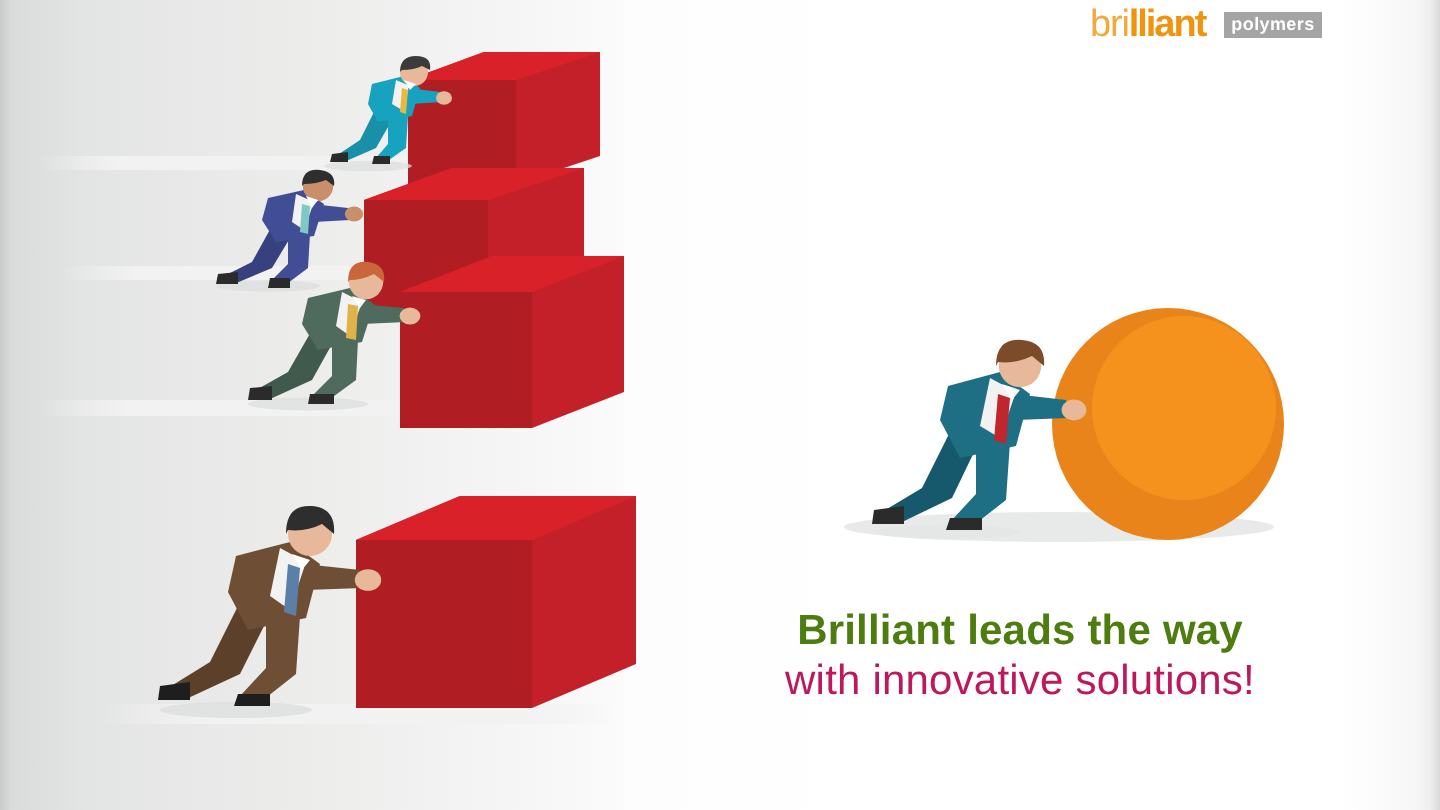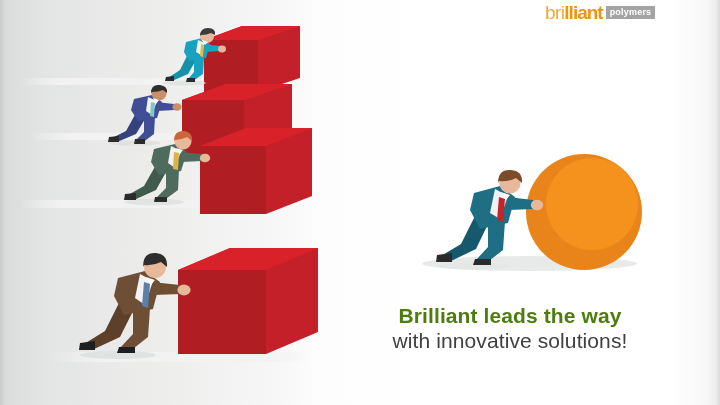--- a/index.html
+++ b/index.html
@@ -21,27 +21,27 @@
     background:linear-gradient(90deg,#c9cbca,#d8dad9);}
   .edge-r{position:absolute;right:0;top:0;width:6px;height:405px;
     background:linear-gradient(270deg,#d9dbda,#f2f3f2);}
 
   
   .logo{position:absolute;left:545ept;}
   .logo{position:absolute;left:545px;top:3px;display:flex;align-items:center;height:19px;}
   .logo-word{font-size:19px;line-height:19px;letter-spacing:-.6px;color:#F0A030;white-space:nowrap;}
   .logo-word .lt{font-weight:400;color:#F2A83C;}
   .logo-word .hv{font-weight:700;color:#F0940F;letter-spacing:-1px;}
-  .logo-badge{margin-left:3px;background:#A4A4A4;color:#ffffff;
+  .logo-badge{margin-left:9px;background:#A4A4A4;color:#ffffff;
     font-size:9px;font-weight:700;letter-spacing:.2px;padding:2px 4px 2px 4px;line-height:9px;}
 
   
   .headline{position:absolute;left:330px;top:303px;width:360px;text-align:center;}
   .hl-1{font-size:21px;font-weight:700;color:#4d7c0f;letter-spacing:.1px;line-height:25px;}
-  .hl-2{font-size:21px;font-weight:300;color:#404040;letter-spacing:.1px;line-height:26px;}
+  .hl-2{font-size:21px;font-weight:300;color:#be185d;letter-spacing:.1px;line-height:26px;}
 
   
   .shadow{position:absolute;background:#e4e6e5;border-radius:50%;}
   .ground{position:absolute;background:linear-gradient(90deg,rgba(240,241,240,0),#f1f2f1 20%,#f1f2f1 80%,rgba(240,241,240,0));}
 
   svg{display:block;overflow:visible;}
   .abs{position:absolute;}
 </style>
 </head>
 <body>

